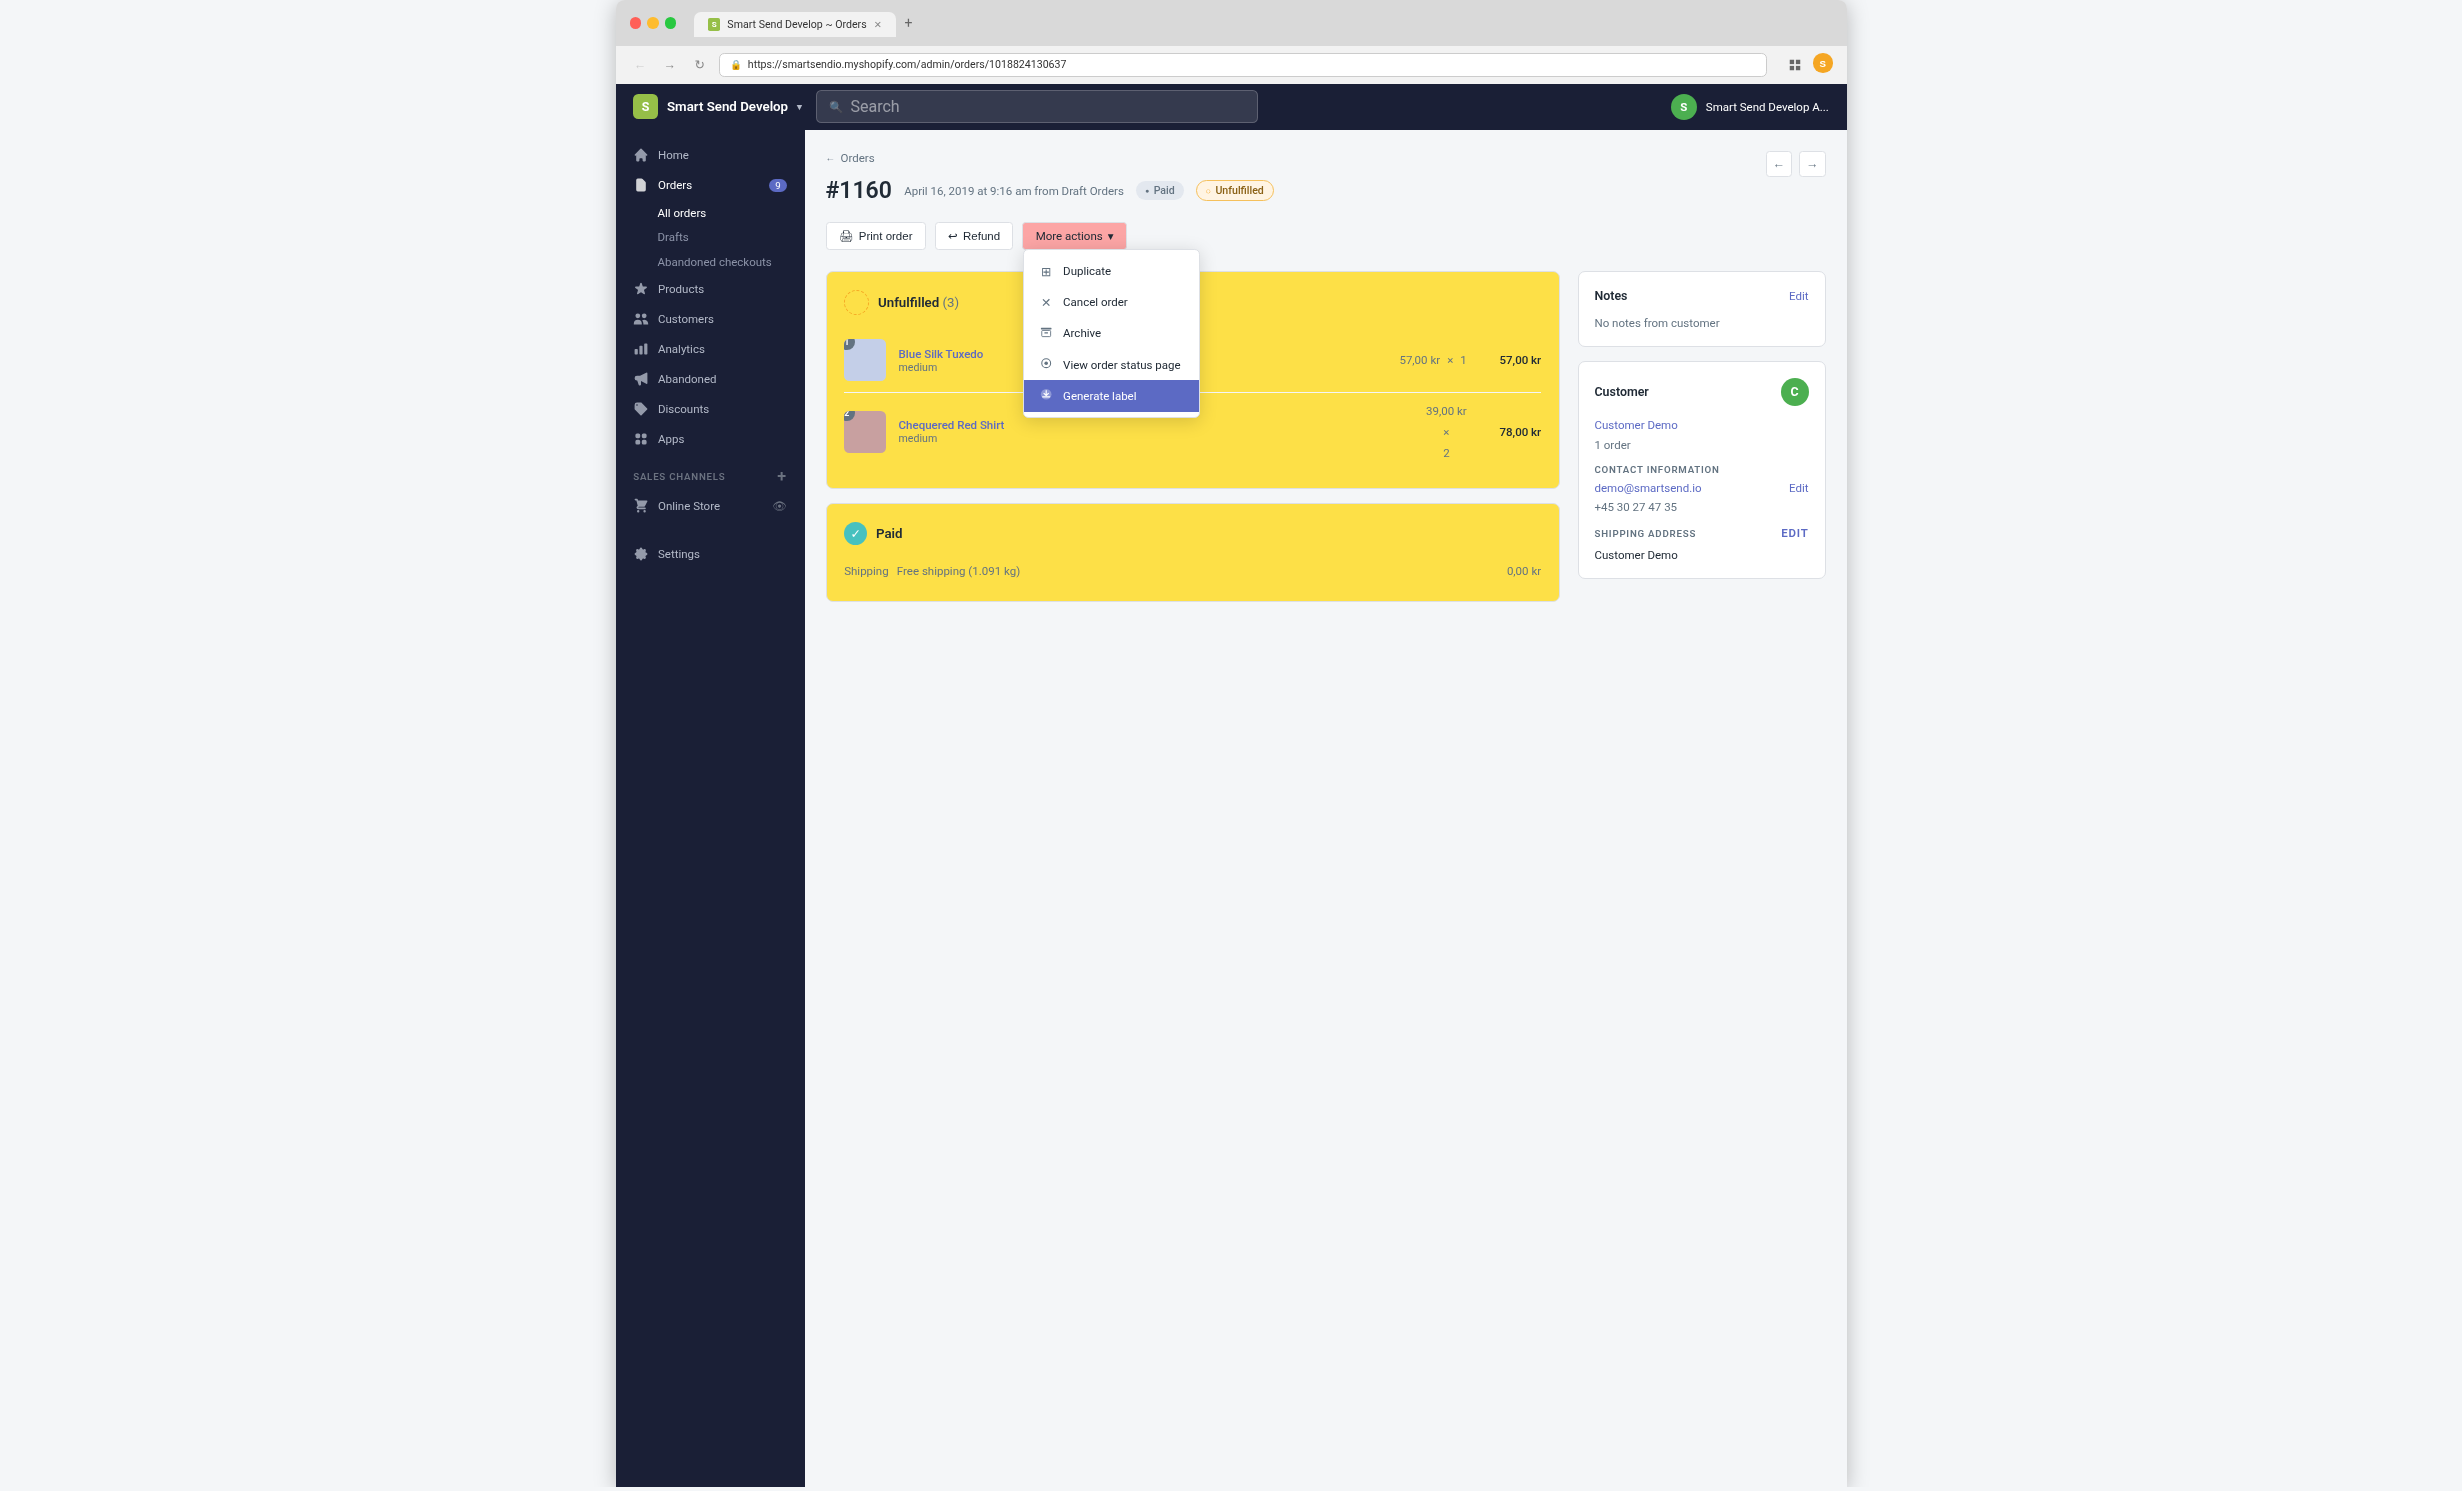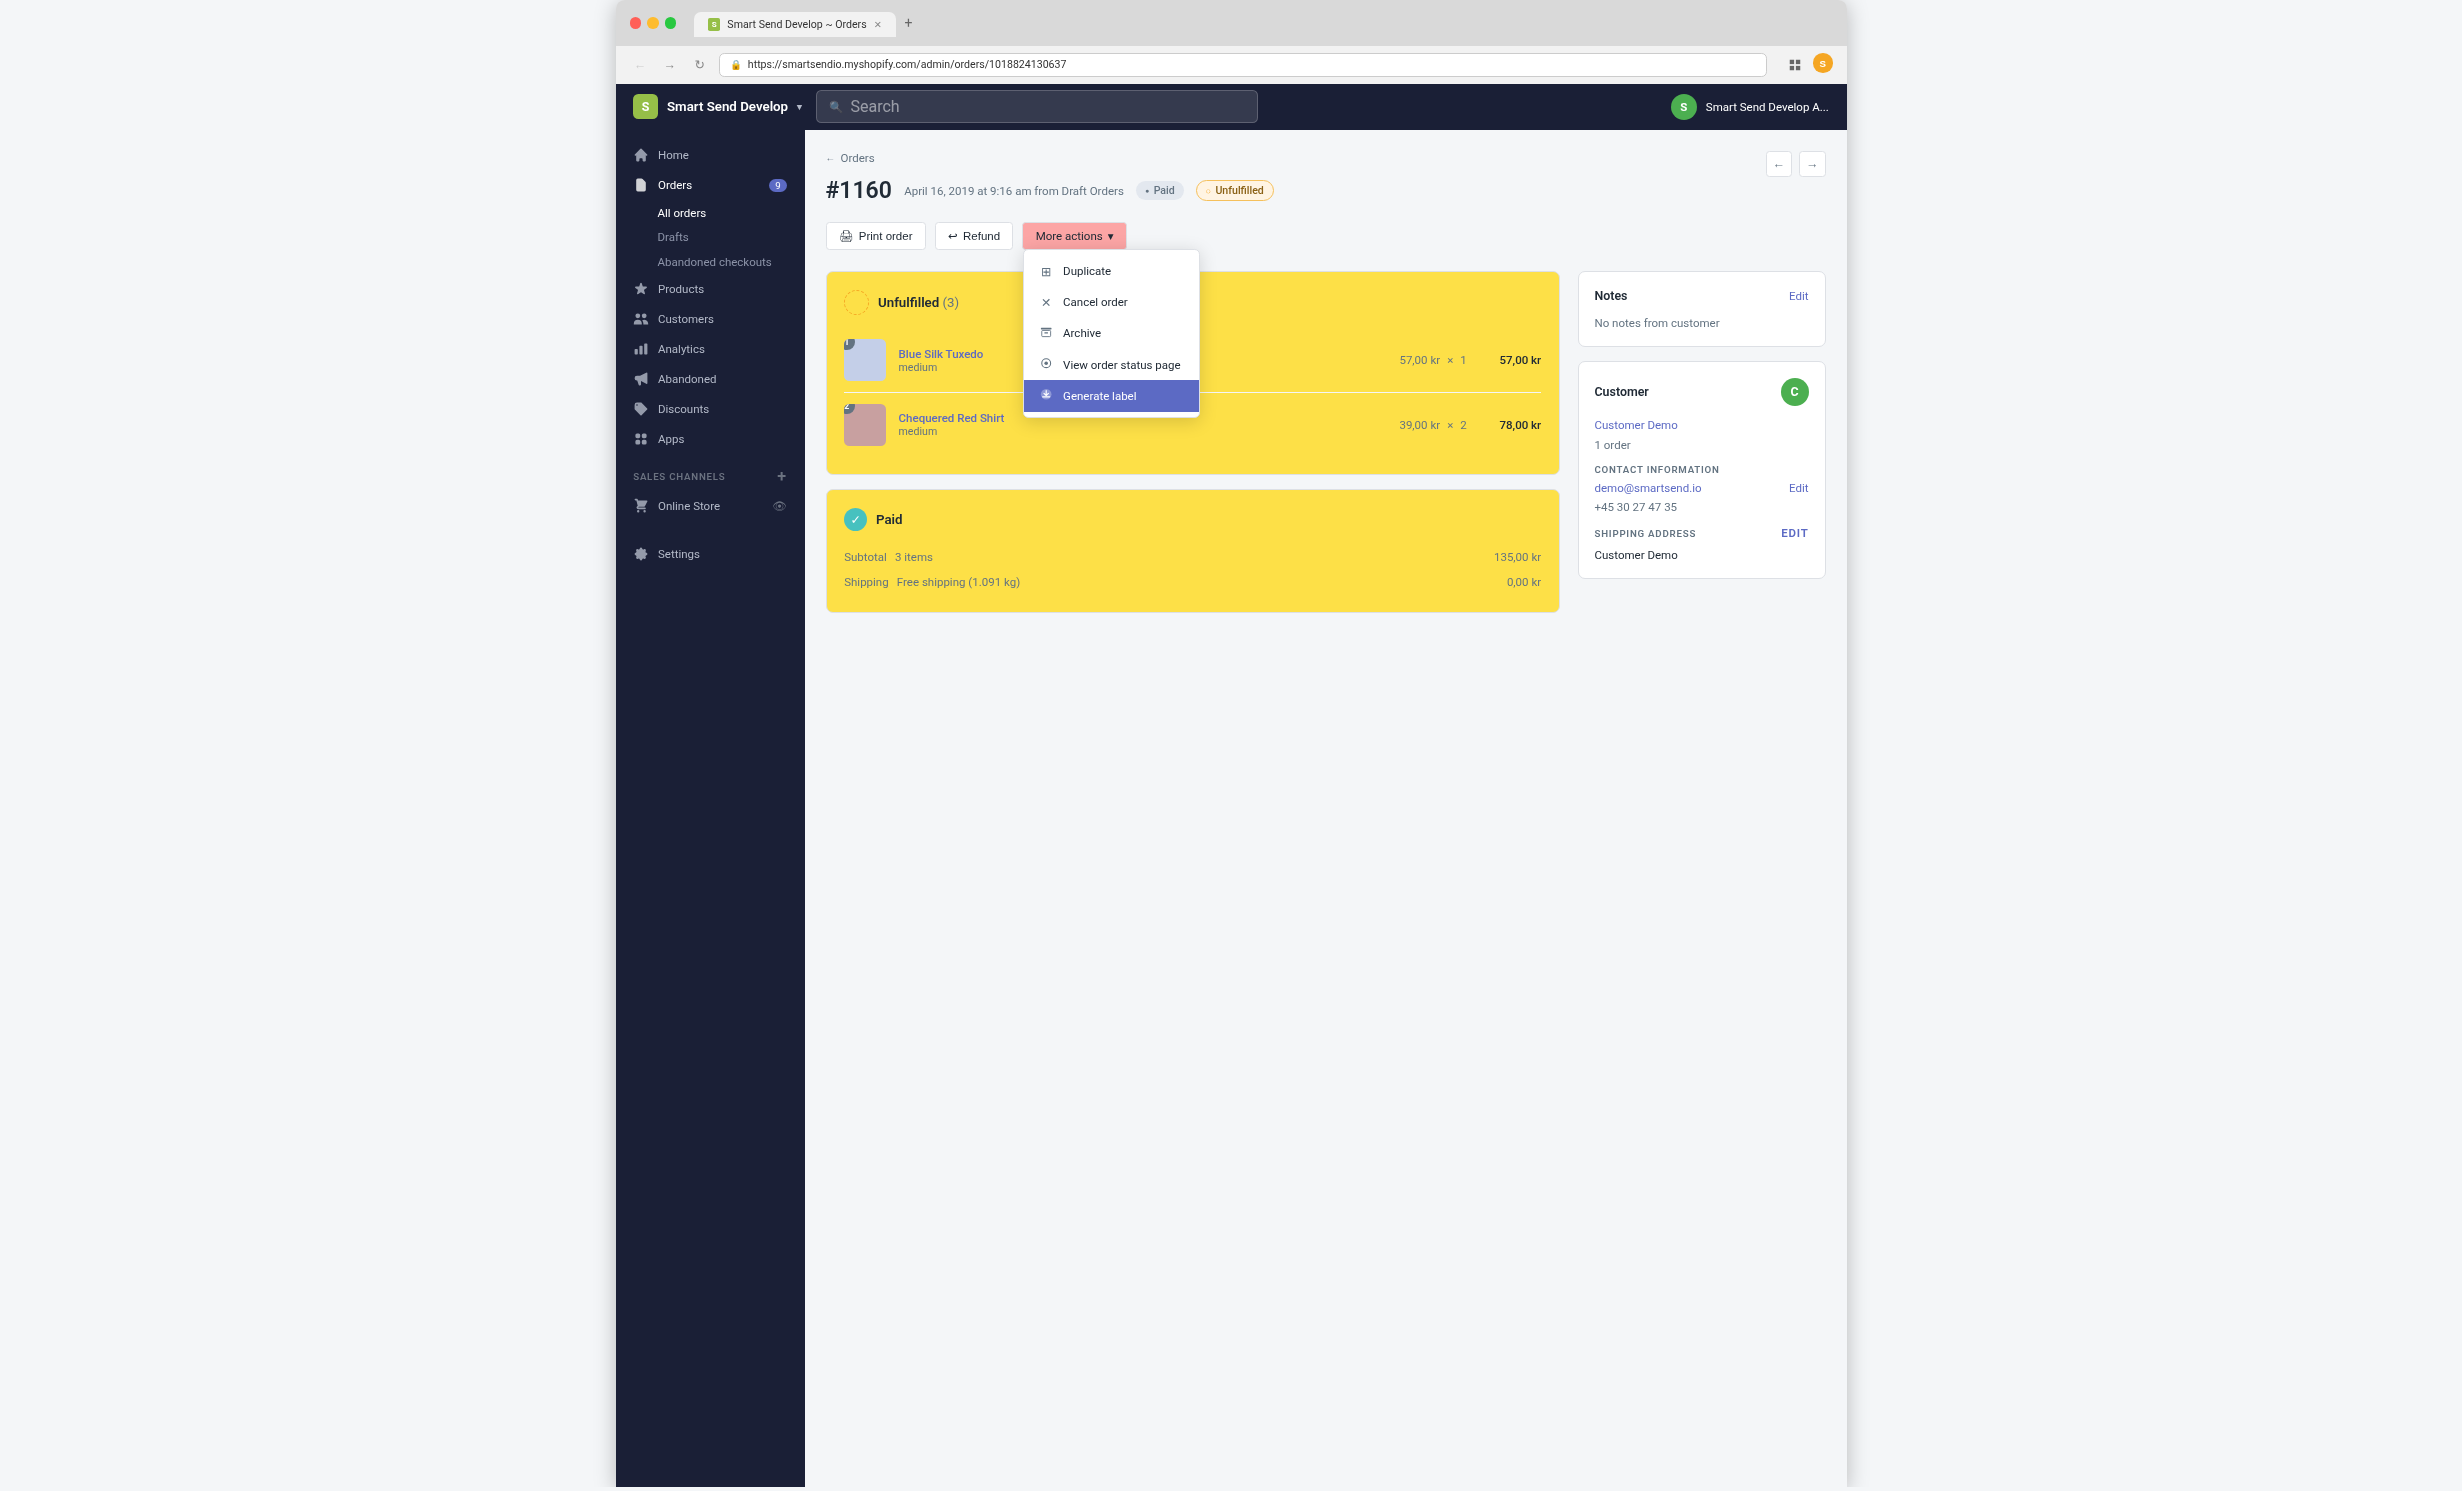--- a/index.html
+++ b/index.html
@@ -557,41 +557,34 @@
 
               <div class="product-row">
                 <div class="product-img">
                   <div style="width:100%;height:100%;background:#c8a0a0;"></div>
                   <div class="product-num">2</div>
                 </div>
                 <div class="product-info">
                   <div class="product-name">Chequered Red Shirt</div>
                   <div class="product-variant">medium</div>
                 </div>
-                <div style="display:flex; align-items:center; gap:7px;">
+                <div style="display:flex; align-items:center; gap:7px;flex-direction:column;">
                   <span class="product-price">39,00 kr</span>
                   <span class="product-price">×</span>
                   <span class="product-qty">2</span>
                 </div>
                 <div class="product-total">78,00 kr</div>
               </div>
 
             </div>
 
             <div class="card">
               <div class="card-header">
                 <div class="paid-icon">✓</div>
                 <span class="section-title">Paid</span>
-              </div>
-              <div class="payment-row">
-                <span>
-                  <span>Subtotal</span>
-                  <span style="margin-left:5.3px;">3 items</span>
-                </span>
-                <span>135,00 kr</span>
               </div>
               <div class="payment-row">
                 <span>
                   <span>Shipping</span>
                   <span style="margin-left:5.3px;">Free shipping (1.091 kg)</span>
                 </span>
                 <span>0,00 kr</span>
               </div>
             </div>
 

